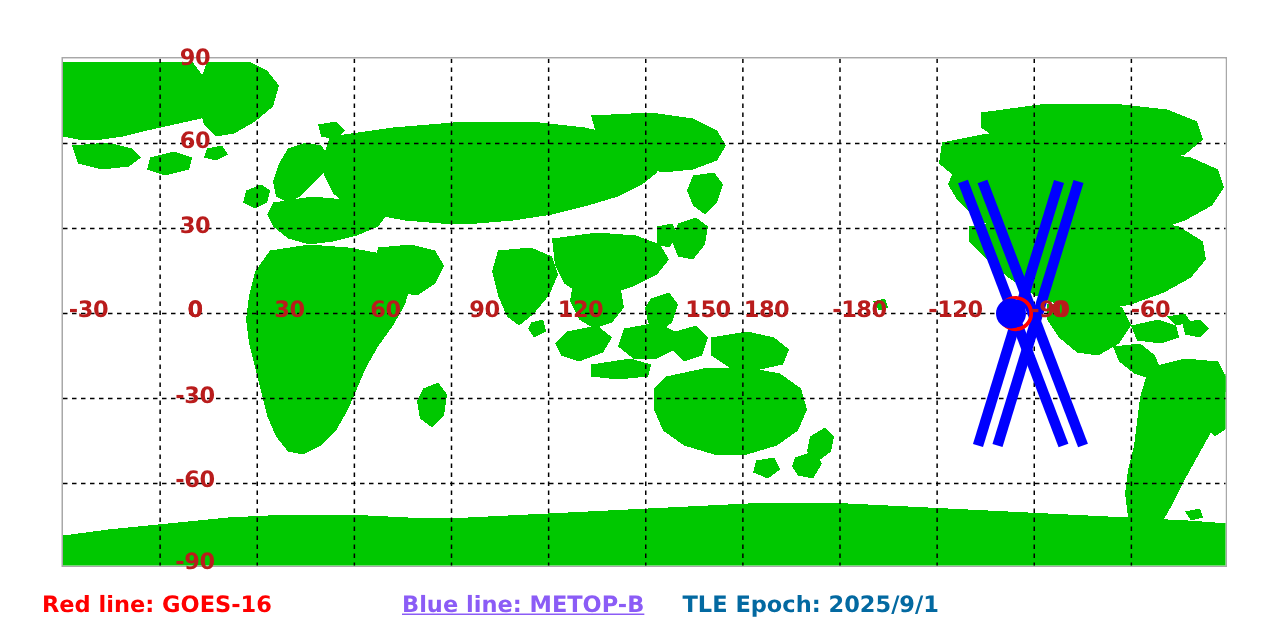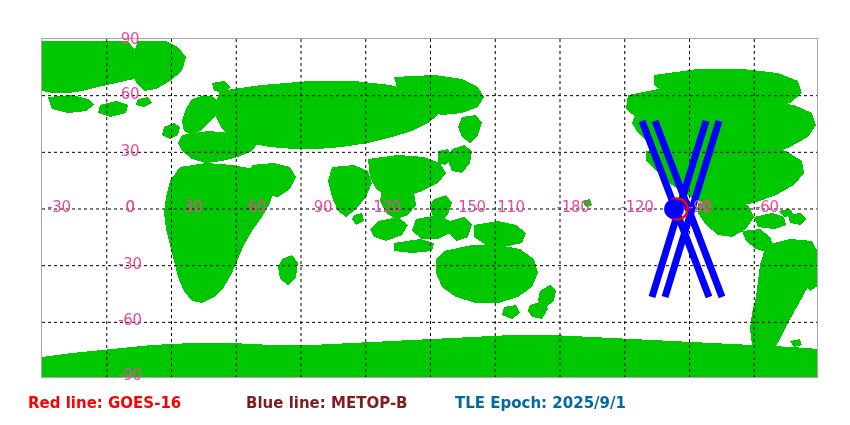--- a/index.html
+++ b/index.html
@@ -22,22 +22,22 @@
     box-sizing:border-box;
     overflow:hidden;
   }
   #map-svg{position:absolute;left:0;top:0;width:777px;height:340px;display:block;}
 
   
   .tick{
     position:absolute;
     font-family:"DejaVu Sans", sans-serif;
     font-size:15px;
-    font-weight:normal;
-    color:#ec4899;
+    font-weight:bold;
+    color:#b91c1c;
     white-space:nowrap;
     line-height:15px;
     letter-spacing:-0.3px;
   }
   .tick.lon{transform:translate(-50%,-50%);}
   .tick.lat{transform:translate(-50%,-50%);}
 
   
   #legend{
     position:absolute;
@@ -47,21 +47,21 @@
   .leg{
     position:absolute;
     top:0;
     font-family:"DejaVu Sans", sans-serif;
     font-size:15px;
     font-weight:bold;
     white-space:nowrap;
     line-height:22px;
   }
   #leg-red{left:28px;color:#ff0000;}
-  #leg-blue{left:246px;color:#7f1d1d;}
+  #leg-blue{left:268px;color:#8b5cf6;text-decoration:underline;}
   #leg-epoch{left:455px;color:#0369a1;}
 </style>
 </head>
 <body>
 
 <div id="root">
 
   <div id="map-frame">
 
     <svg id="map-svg" viewBox="0 0 777 340" preserveAspectRatio="none">
@@ -186,21 +186,21 @@
   </div>
 
   <div>
     <span class="tick lon" style="left:59px;top:207px;">-30</span>
     <span class="tick lon" style="left:130px;top:207px;">0</span>
     <span class="tick lon" style="left:193px;top:207px;">30</span>
     <span class="tick lon" style="left:257px;top:207px;">60</span>
     <span class="tick lon" style="left:323px;top:207px;">90</span>
     <span class="tick lon" style="left:387px;top:207px;">120</span>
     <span class="tick lon" style="left:452px;top:207px;margin-left:20px;">150</span>
-    <span class="tick lon" style="left:511px;top:207px;">110</span>
+    <span class="tick lon" style="left:511px;top:207px;">180</span>
     <span class="tick lon" style="left:573px;top:207px;">-180</span>
     <span class="tick lon" style="left:637px;top:207px;">-120</span>
     <span class="tick lon" style="left:700px;top:207px;">-90</span>
     <span class="tick lon" style="left:706px;top:207px;">0</span>
     <span class="tick lon" style="left:767px;top:207px;">-60</span>
   </div>
 
   <div>
     <span class="tick lat" style="left:130px;top:39px;">90</span>
     <span class="tick lat" style="left:130px;top:94px;">60</span>

